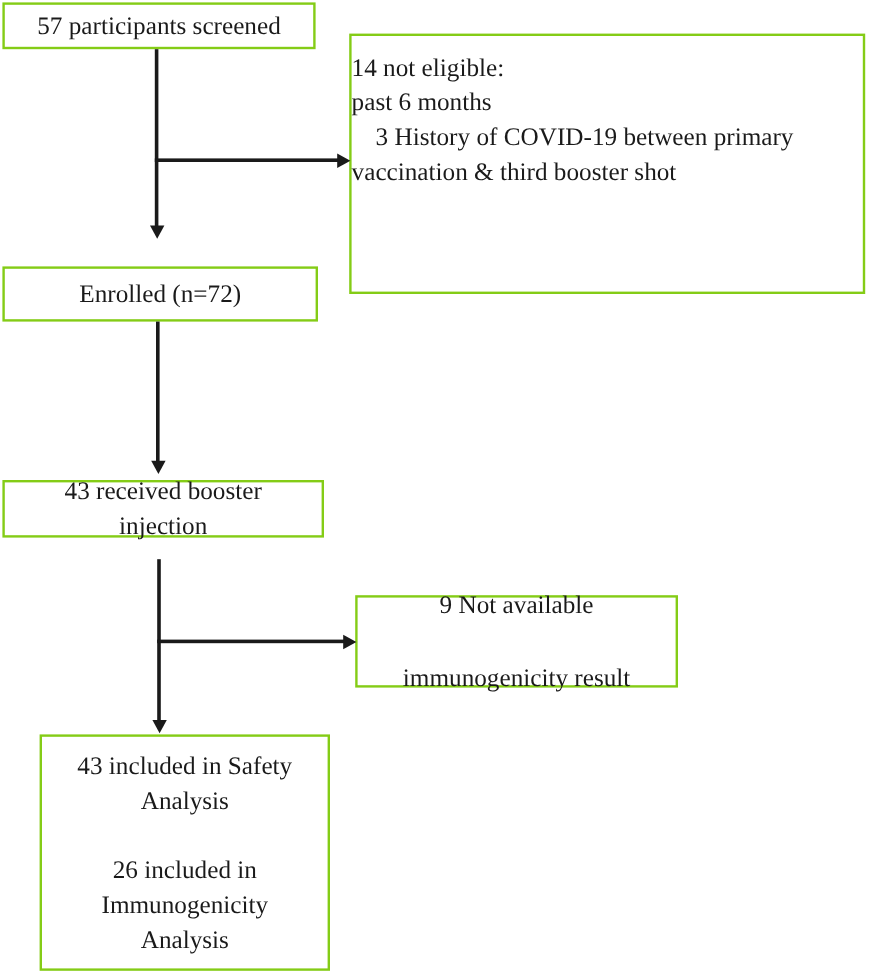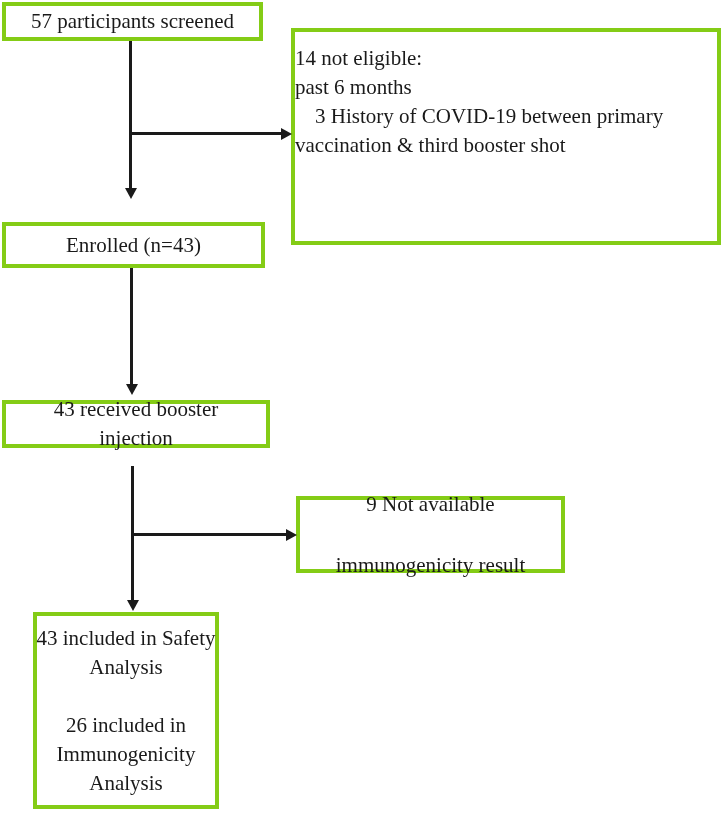--- a/index.html
+++ b/index.html
@@ -13,21 +13,21 @@
     width: 724px;
     height: 814px;
     background: #ffffff;
     font-family: "Liberation Serif", "DejaVu Serif", serif;
     color: #1a1a1a;
     overflow: hidden;
   }
   .node {
     position: absolute;
     box-sizing: border-box;
-    border: 4px solid #84cc16;
+    border: 2px solid #84cc16;
     background: #ffffff;
     display: flex;
     flex-direction: column;
     justify-content: center;
   }
   .node.center {
     align-items: center;
     text-align: center;
   }
   .node.left {
@@ -80,21 +80,21 @@
   #node-booster {
     left: 2px; top: 400px; width: 268px; height: 48px;
     font-size: 21px;
   }
   #node-noresult {
     left: 296px; top: 496px; width: 269px; height: 77px;
     font-size: 21px;
     gap: 32px;
   }
   #node-analysis {
-    left: 33px; top: 612px; width: 186px; height: 197px;
+    left: 33px; top: 612px; width: 242px; height: 197px;
     font-size: 21px;
     padding: 6px 4px;
   }
 
   
   #conn1-vert  { left: 129px; top: 41px;  width: 3px; height: 150px; }
   #conn1-arrow { left: 125px; top: 188px; }
   #conn1-horiz { left: 129px; top: 132px; width: 158px; height: 3px; }
   #conn1-harrow{ left: 281px; top: 128px; }
 
@@ -116,21 +116,21 @@
   </div>
 
   <div class="node left" id="node-ineligible">
     <span class="txt">14 not eligible:</span>
     <span class="txt">past 6 months</span>
     <span class="txt indent-1">3 History of COVID-19 between primary</span>
     <span class="txt">vaccination &amp; third booster shot</span>
   </div>
 
   <div class="node center" id="node-enrolled">
-    <span class="txt">Enrolled (n=43)</span>
+    <span class="txt">Enrolled (n=72)</span>
   </div>
 
   <div class="node center" id="node-booster">
     <span class="txt">43 received booster</span>
     <span class="txt">injection</span>
   </div>
 
   <div class="node center" id="node-noresult">
     <span class="txt">9 Not available</span>
     <span class="txt">immunogenicity result</span>

